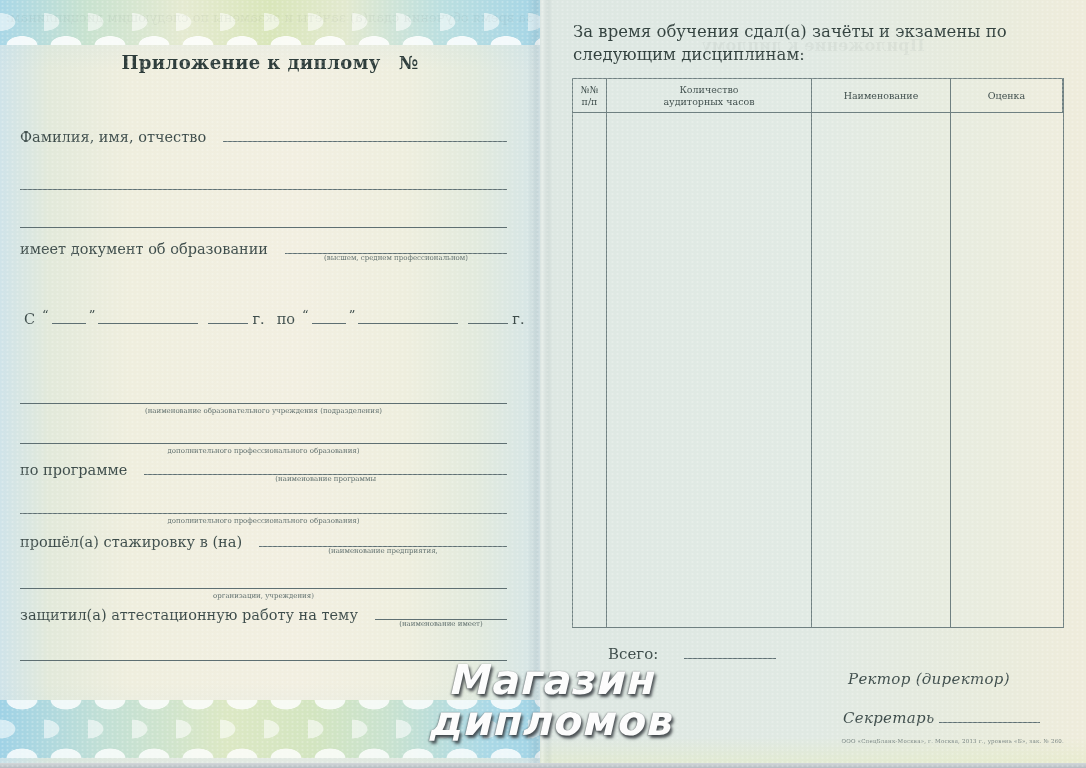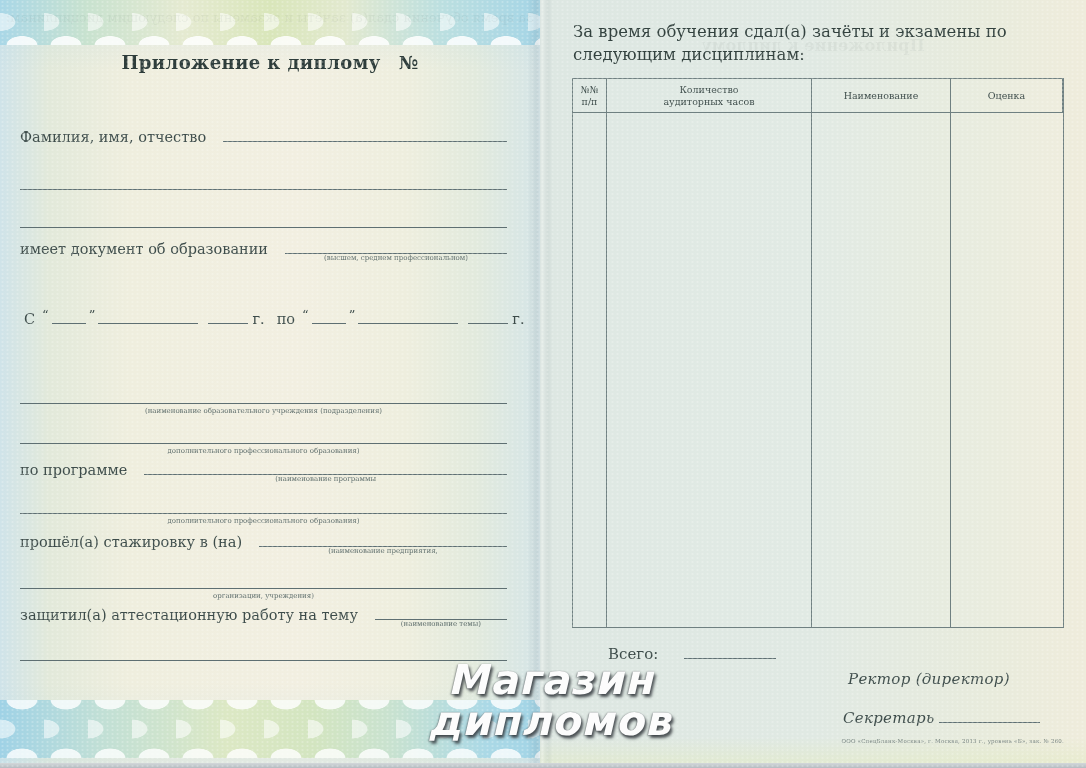--- a/index.html
+++ b/index.html
@@ -153,21 +153,21 @@
         <span class="cap">(наименование предприятия,</span>
       </span>
     </div>
     <div class="hr" style="top:582px;left:20px;width:487px;">
       <span class="cap">организации, учреждения)</span>
     </div>
 
     <div class="frow" style="top:604px;left:20px;width:487px;">
       <span>защитил(а) аттестационную работу на тему</span>
       <span class="fill">
-        <span class="cap">(наименование темы)</span>
+        <span class="cap">(наименование имеет)</span>
       </span>
     </div>
     <div class="hr" style="top:654px;left:20px;width:487px;"></div>
   </div>
 
   <div class="page-right">
     <div class="ghost ghost-r">Приложение к диплому</div>
 
     <div class="heading">За время обучения сдал(а) зачёты и экзамены по следующим дисциплинам:</div>
 

